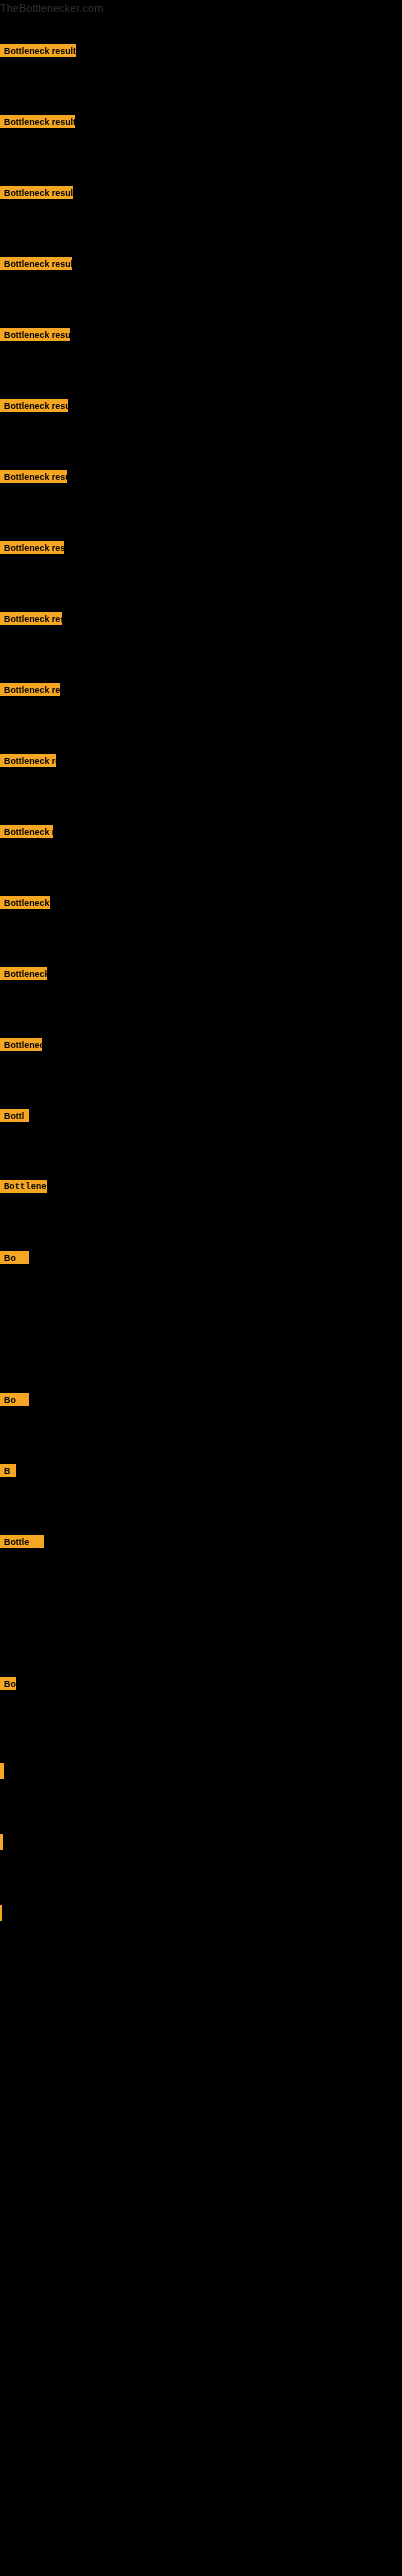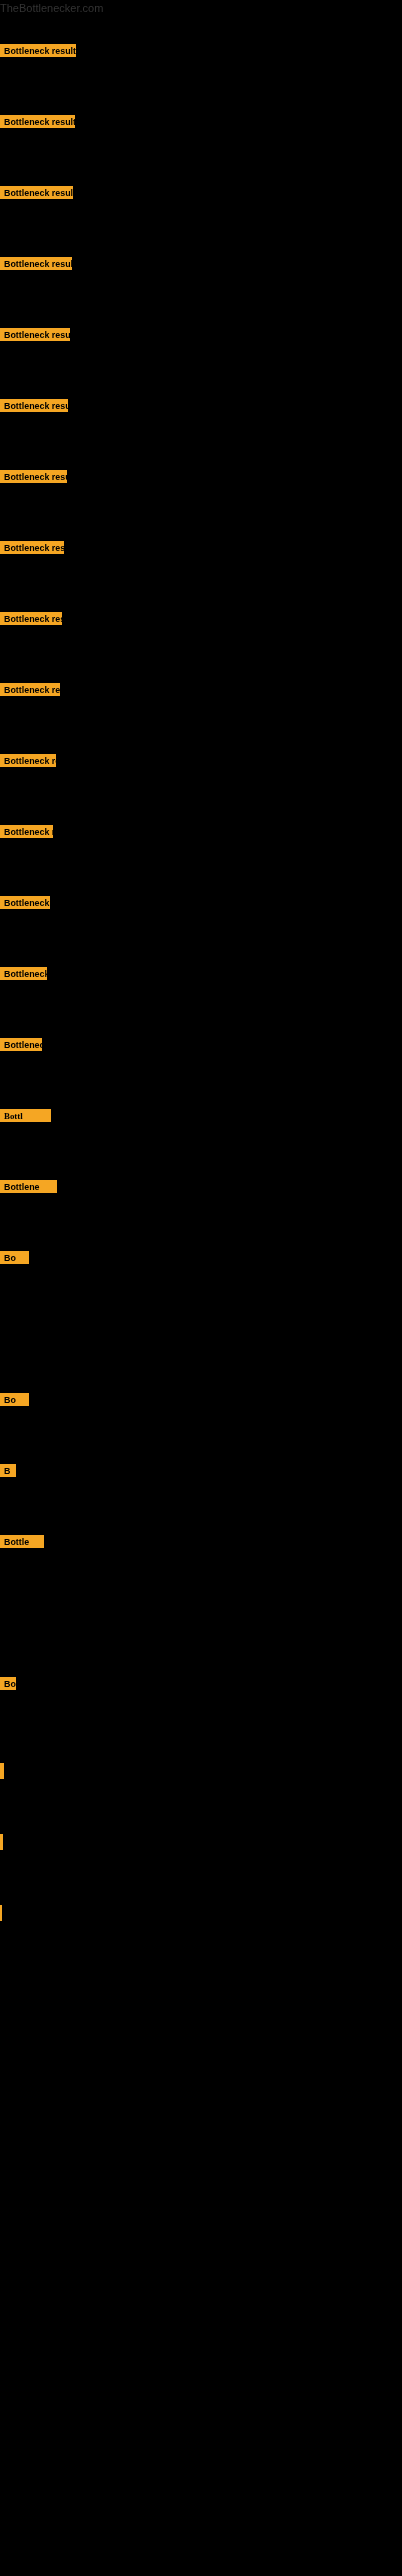--- a/index.html
+++ b/index.html
@@ -57,22 +57,22 @@
     .row-6 .bottleneck-label  { width: 68px; }
     .row-7 .bottleneck-label  { width: 67px; }
     .row-8 .bottleneck-label  { width: 64px; }
     .row-9 .bottleneck-label  { width: 62px; }
     .row-10 .bottleneck-label { width: 60px; }
     .row-11 .bottleneck-label { width: 56px; }
     .row-12 .bottleneck-label { width: 53px; }
     .row-13 .bottleneck-label { width: 50px; }
     .row-14 .bottleneck-label { width: 47px; }
     .row-15 .bottleneck-label { width: 42px; }
-    .row-16 .bottleneck-label { width: 51px; font-family: Liberation Serif, serif; }
-    .row-17 .bottleneck-label { width: 57px; }
+    .row-16 .bottleneck-label { width: 29px; }
+    .row-17 .bottleneck-label { width: 47px; font-family: Liberation Mono, monospace; }
     .row-18 .bottleneck-label { width: 29px; }
     .row-20 .bottleneck-label { width: 29px; }
     .row-21 .bottleneck-label { width: 16px; }
     .row-22 .bottleneck-label { width: 44px; }
     .row-24 .bottleneck-label { width: 16px; }
 
     
     .bottom-section {
       margin-top: 16px;
     }

